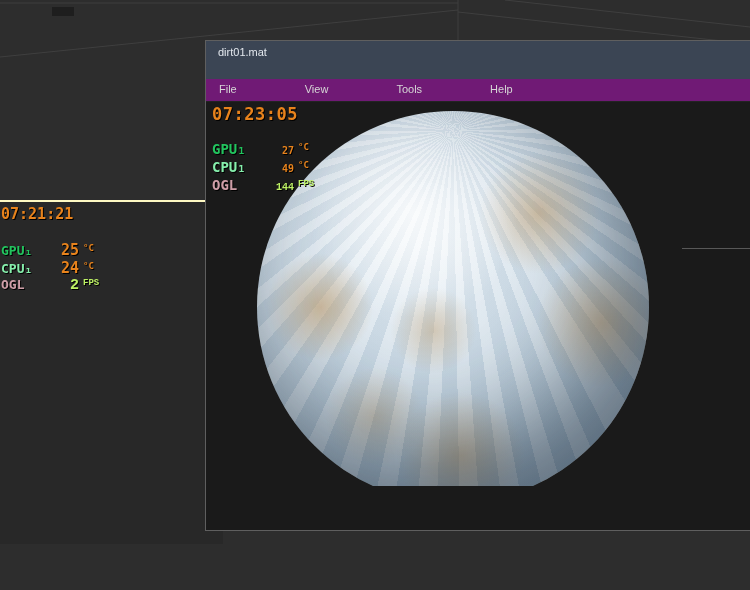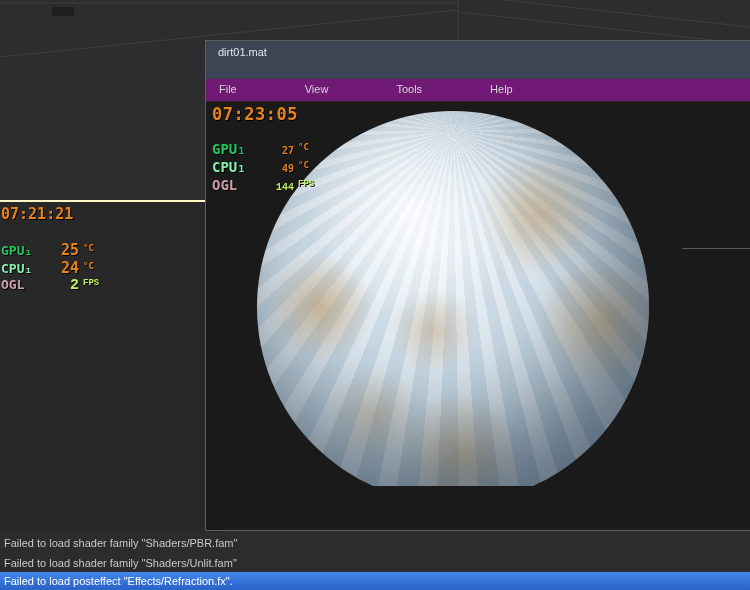--- a/index.html
+++ b/index.html
@@ -155,19 +155,14 @@
           <div class="hud-row">
             <span class="lbl c-ogl">OGL</span>
             <span class="val v-fps">144</span>
             <span class="unit v-fps">FPS</span>
           </div>
         </div>
       </div>
     </div>
   </div>
 
-  <div class="console">
-    <div class="console-row r1">Failed to load shader family "Shaders/PBR.fam"</div>
-    <div class="console-row r2">Failed to load shader family "Shaders/Unlit.fam"</div>
-    <div class="console-row r3 selected">Failed to load posteffect "Effects/Refraction.fx".</div>
-  </div>
 
 </div>
 
 </body></html>

